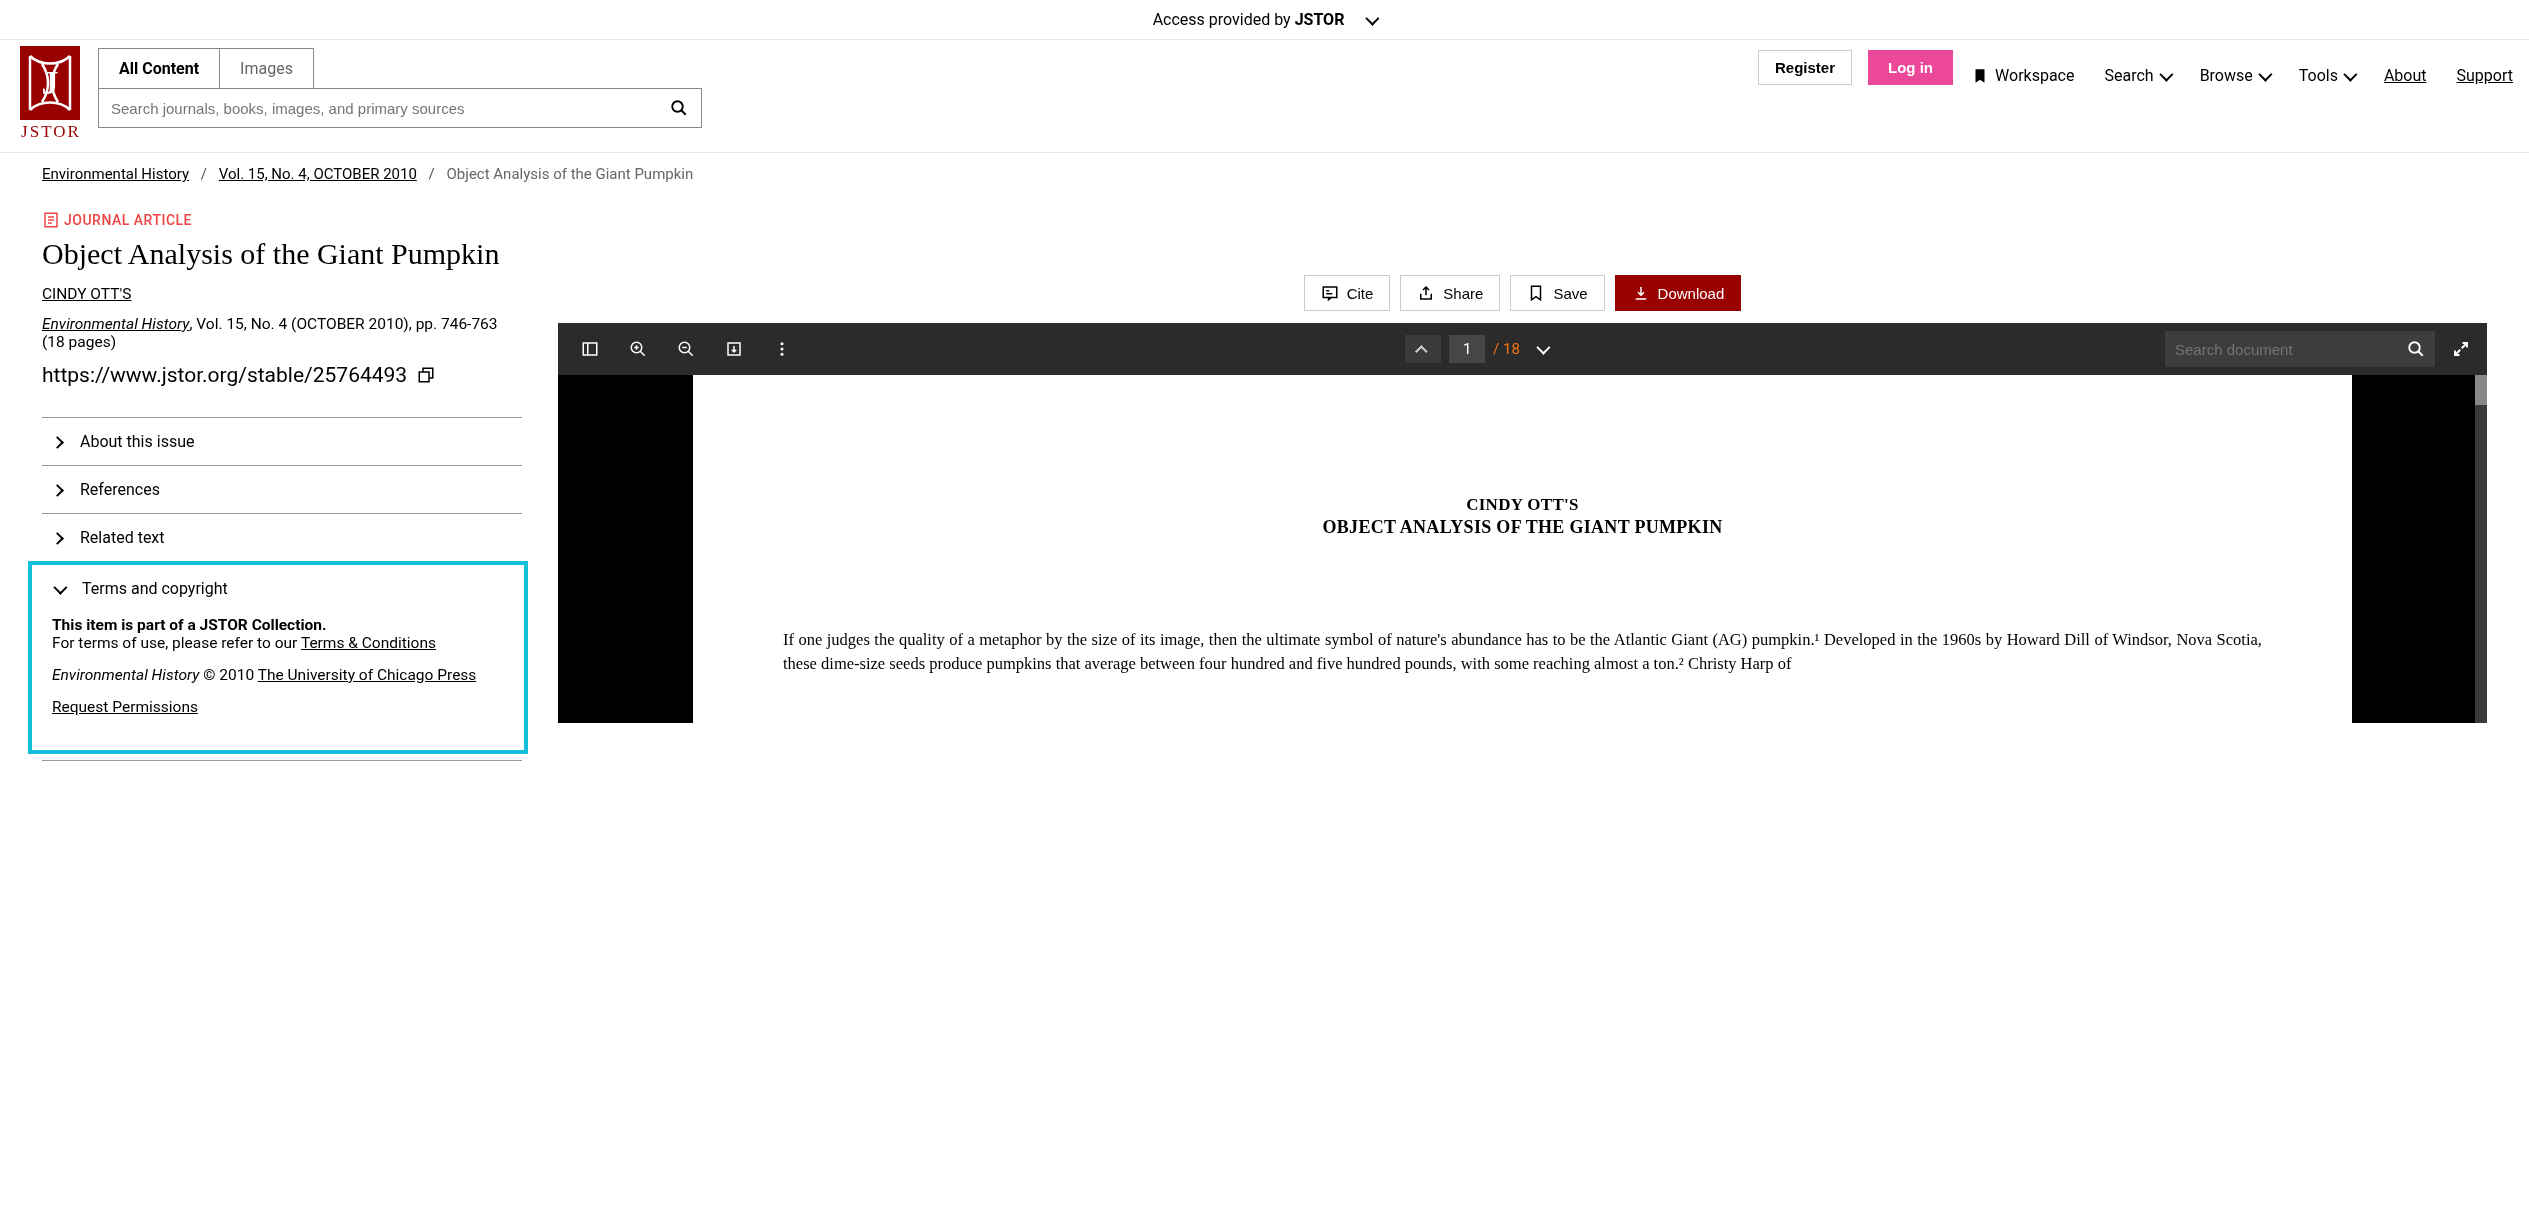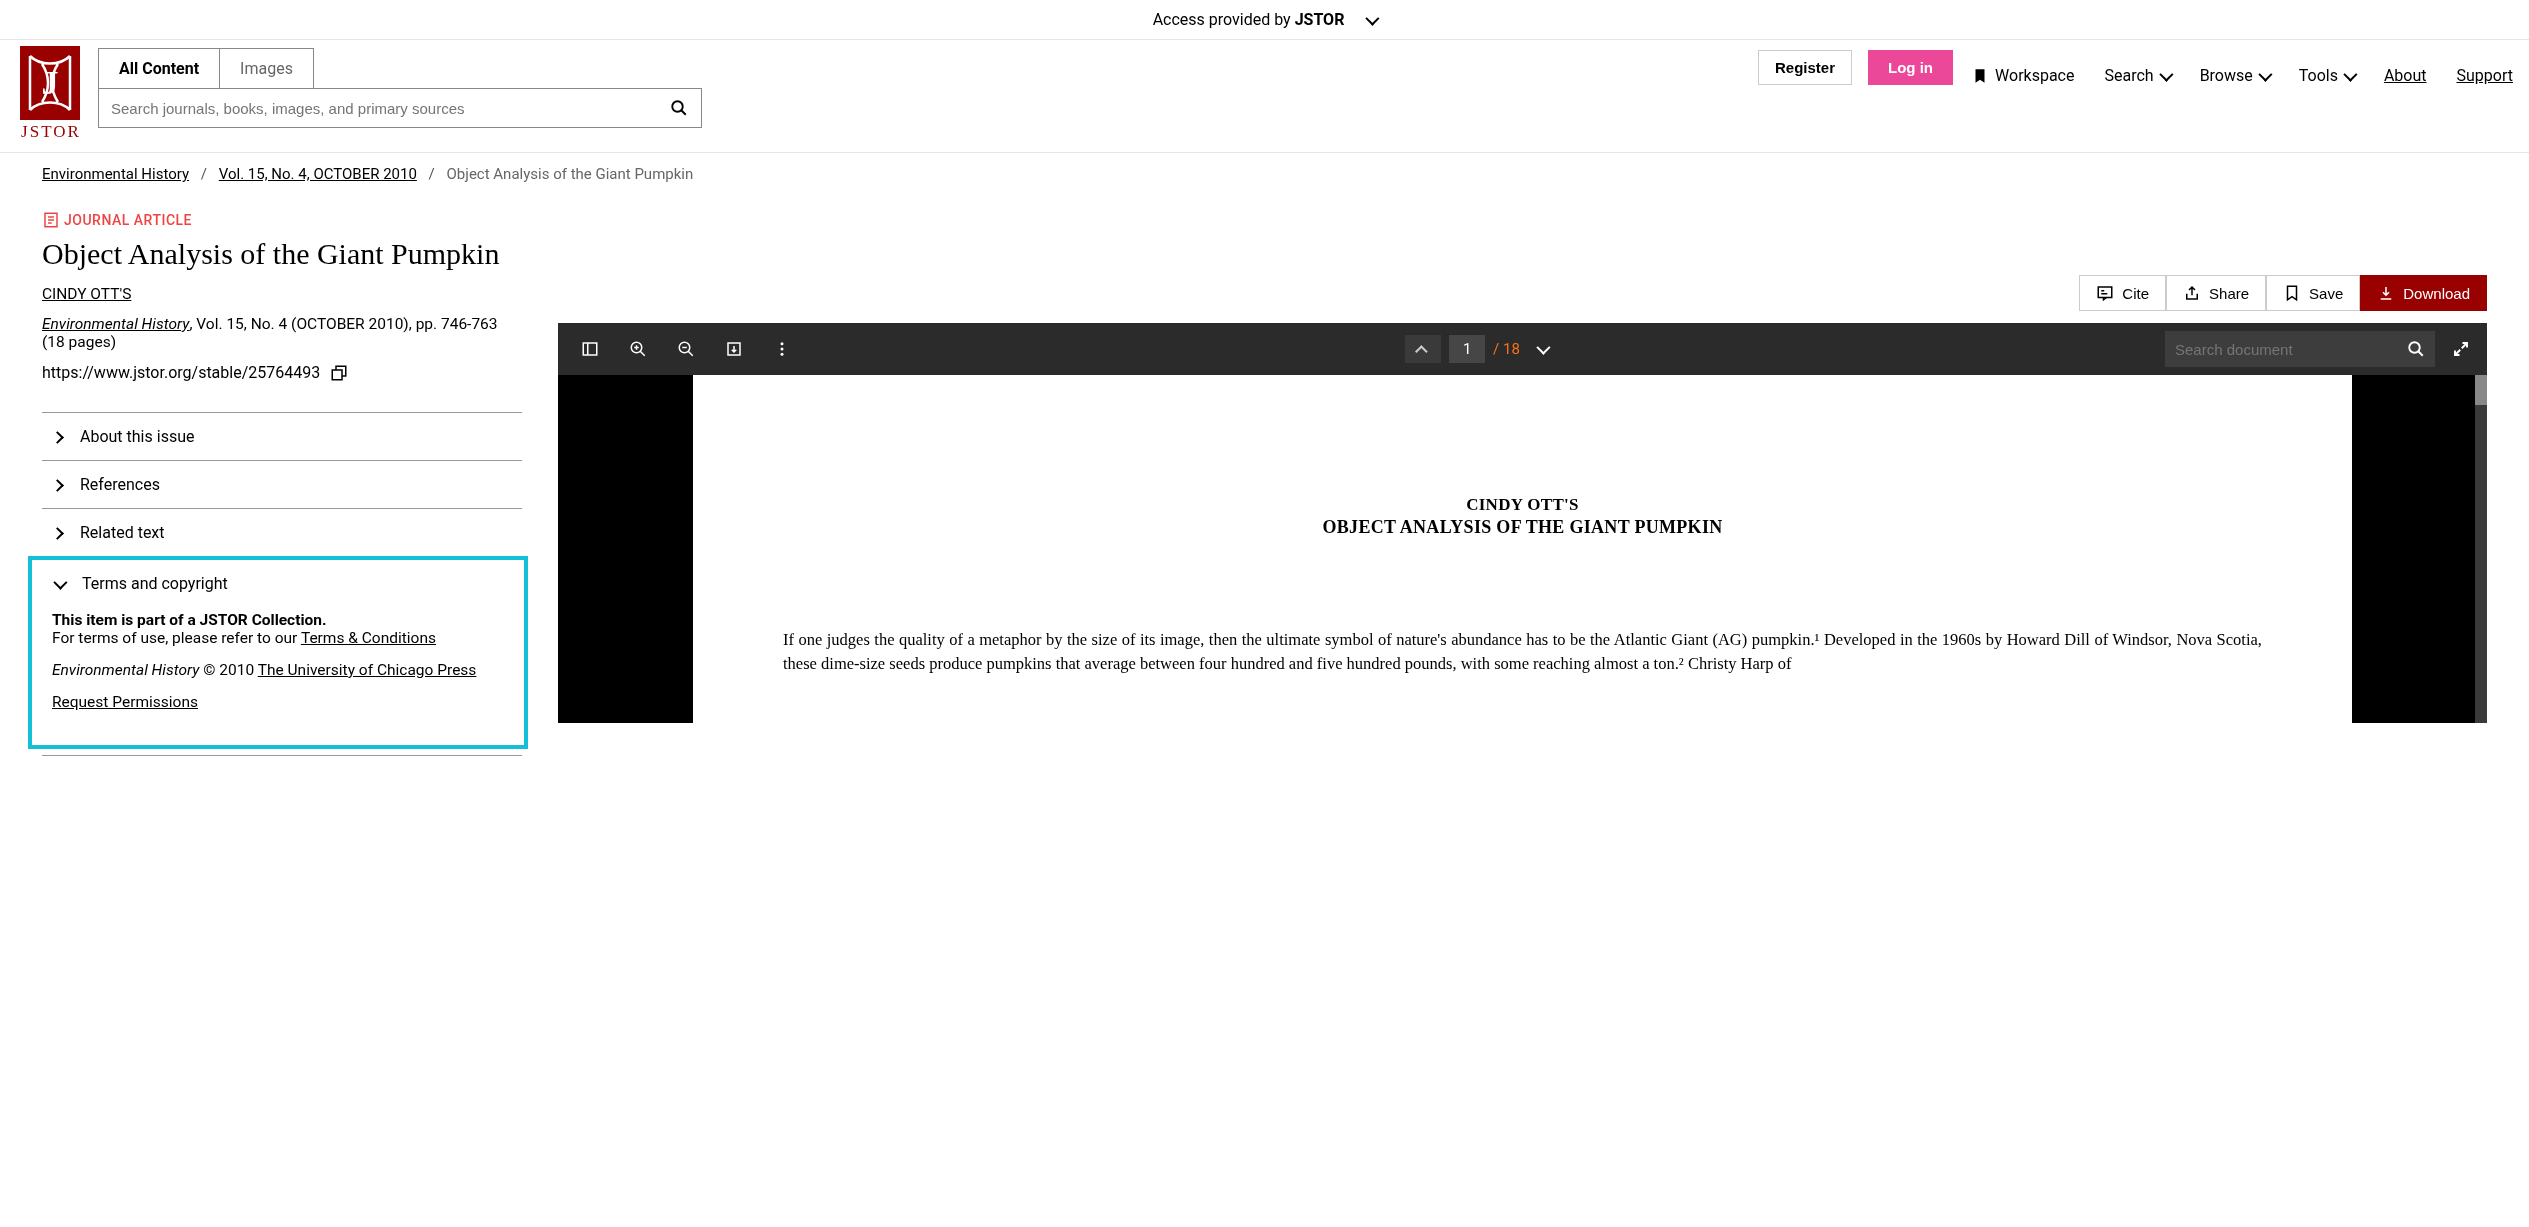--- a/index.html
+++ b/index.html
@@ -37,23 +37,23 @@
 
 .content-area { display: flex; padding: 0 42px; gap: 36px; align-items: flex-start; }
 .left-col { width: 480px; flex-shrink: 0; }
 .right-col { flex: 1; }
 
 .type-label { display: flex; align-items: center; gap: 4px; color: #ef4444; font-size: 14px; letter-spacing: 0.5px; margin-top: 16px; font-weight: 500;}
 .article-title { font-family: Georgia, 'Times New Roman', serif; font-size: 30px; font-weight: 400; margin-top: 8px; }
 .author { text-decoration: underline; display: inline-block; margin-top: 14px; font-size: 15.5px;}
 .journal-line { margin-top: 12px; font-size: 15.5px; }
 .journal-line em { font-style: italic; text-decoration: underline; }
-.stable-url { margin-top: 12px; font-size: 16px; display: flex; align-items: center; gap: 10px; }
-
-.meta-actions { display: flex; justify-content: flex-end; margin-top: 80px; margin-bottom: 12px; }
+.stable-url { margin-top: 12px; font-size: 21px; display: flex; align-items: center; gap: 10px; }
+
+.meta-actions { display: flex; gap: 10px; justify-content: center; margin-top: 80px; margin-bottom: 12px; }
 .meta-btn { border: 1px solid #ccc; background: #fff; padding: 8px 16px; display: flex; align-items: center; gap: 8px; cursor: pointer; font-size: 15px; font-weight: 500;}
 .meta-btn.primary { background: #990000; color: #fff; border-color: #990000; }
 
 .accordion { margin-top: 30px; }
 .acc-item { border-top: 1px solid #999; }
 .acc-header { display: flex; align-items: center; gap: 16px; padding: 14px 8px; cursor: pointer; font-size: 16px; }
 .acc-header .chev { width: 14px; text-align: center; font-weight: bold;}
 .acc-body { padding: 4px 8px 20px 8px; font-size: 15.5px; }
 .acc-body p { margin-bottom: 14px; }
 .acc-body a { text-decoration: underline; }

